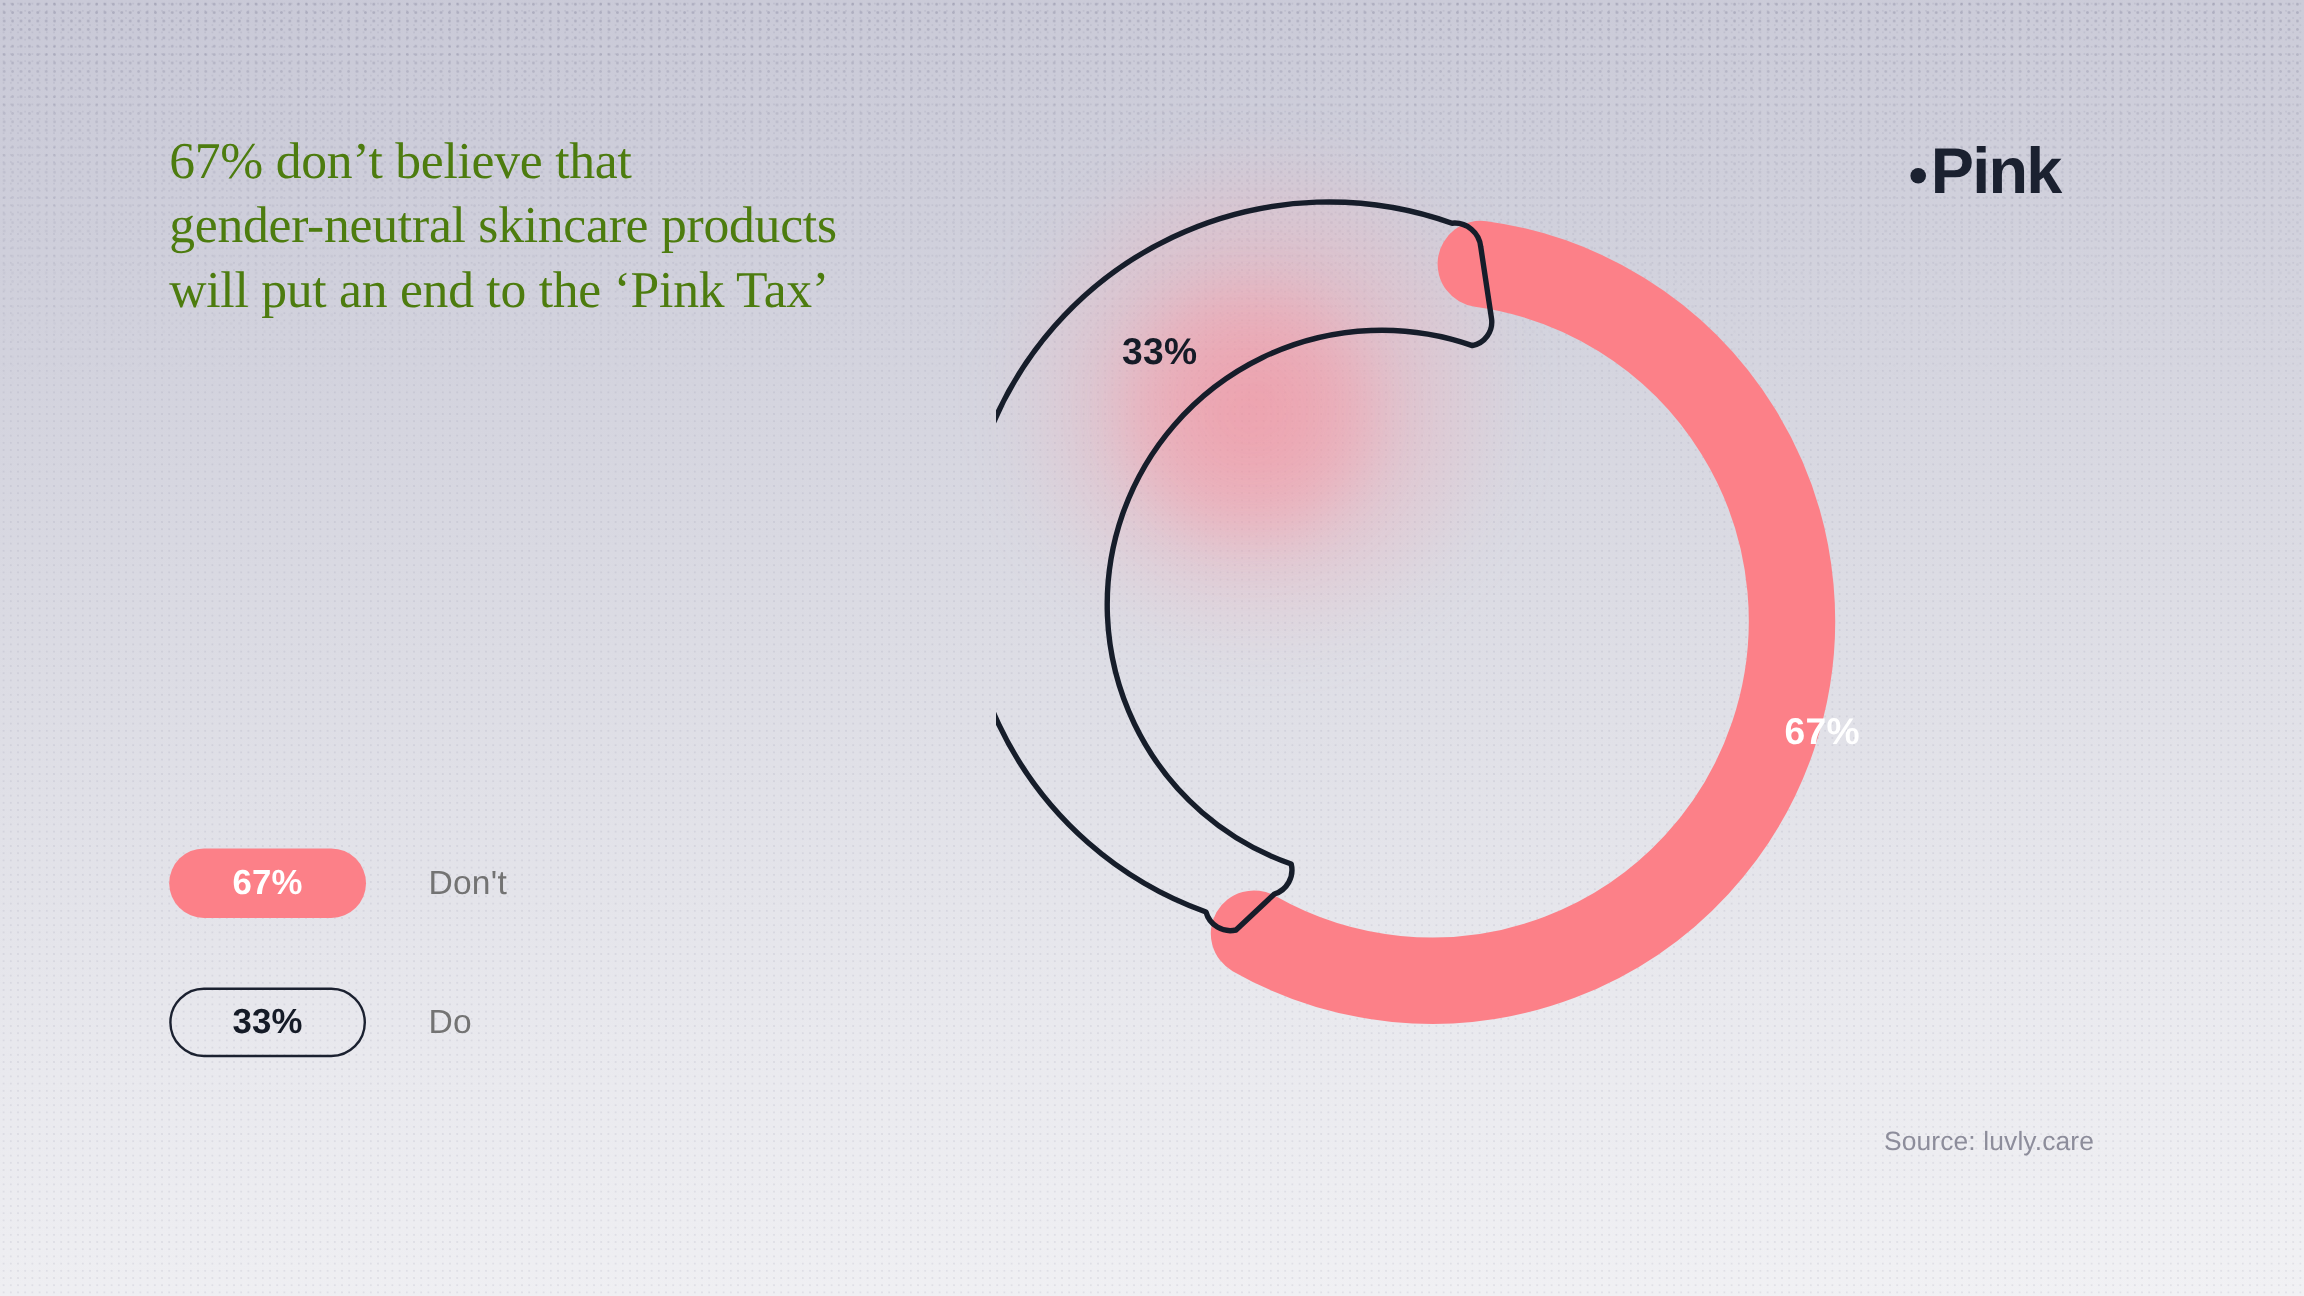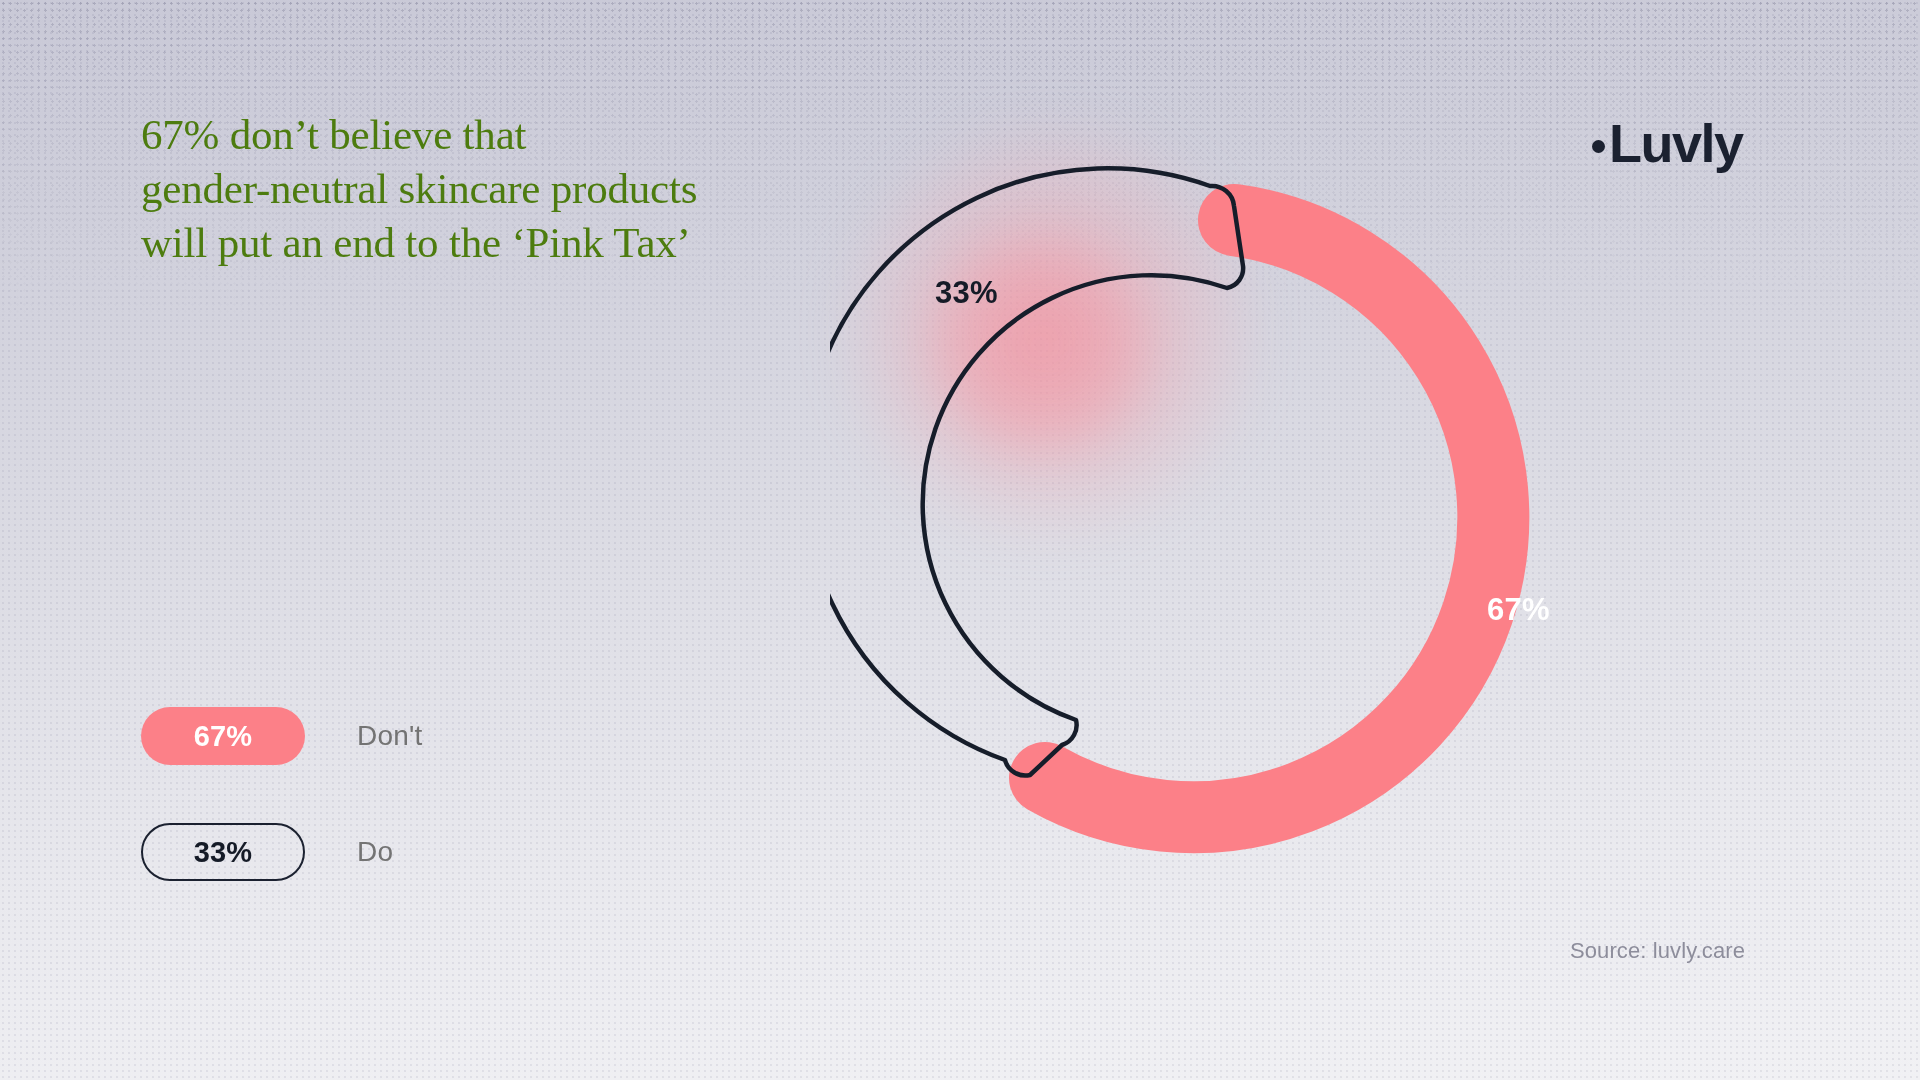--- a/index.html
+++ b/index.html
@@ -190,21 +190,21 @@
 
 <div class="noise-all"></div>
 <div class="noise-top"></div>
 
 <div class="headline">67% don’t believe that
 gender-neutral skincare products
 will put an end to the ‘Pink Tax’</div>
 
 <div class="logo">
   <span class="logo-dot"></span>
-  <span>Luvly</span>
+  <span>Pink</span>
 </div>
 
 <div class="donut-wrap">
 
   <div class="glow">
     <div class="glow-outer"></div>
     <div class="glow-inner"></div>
   </div>
 
   <svg class="donut-svg" width="800" height="800" viewBox="0 0 800 800">

